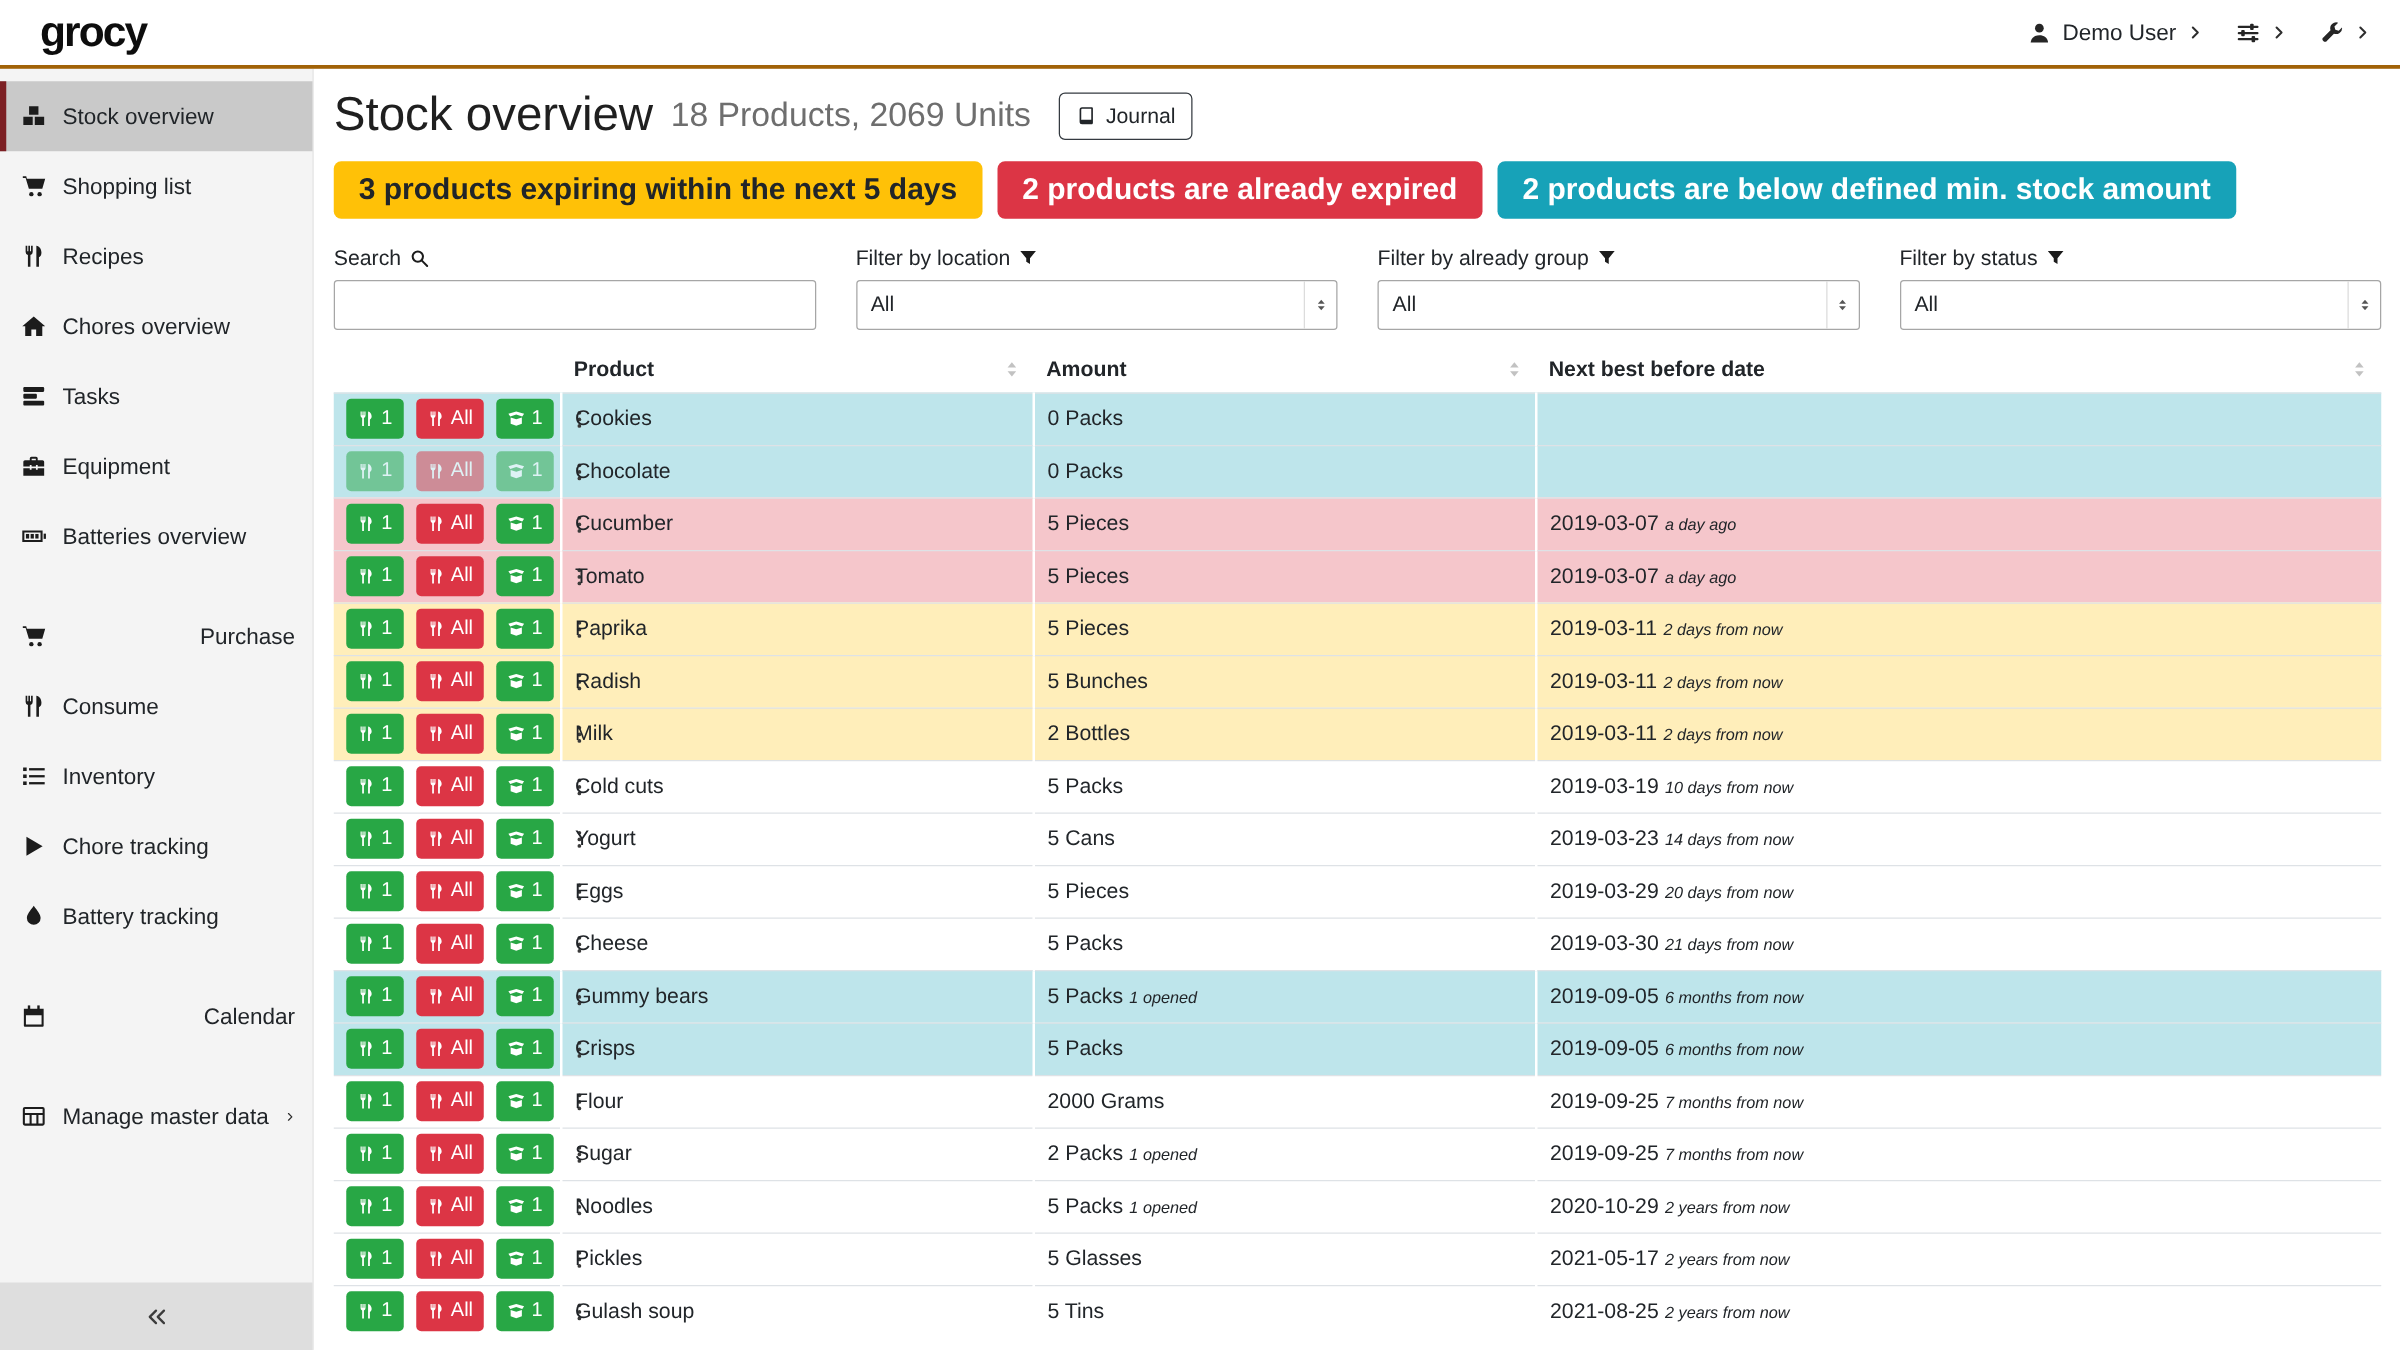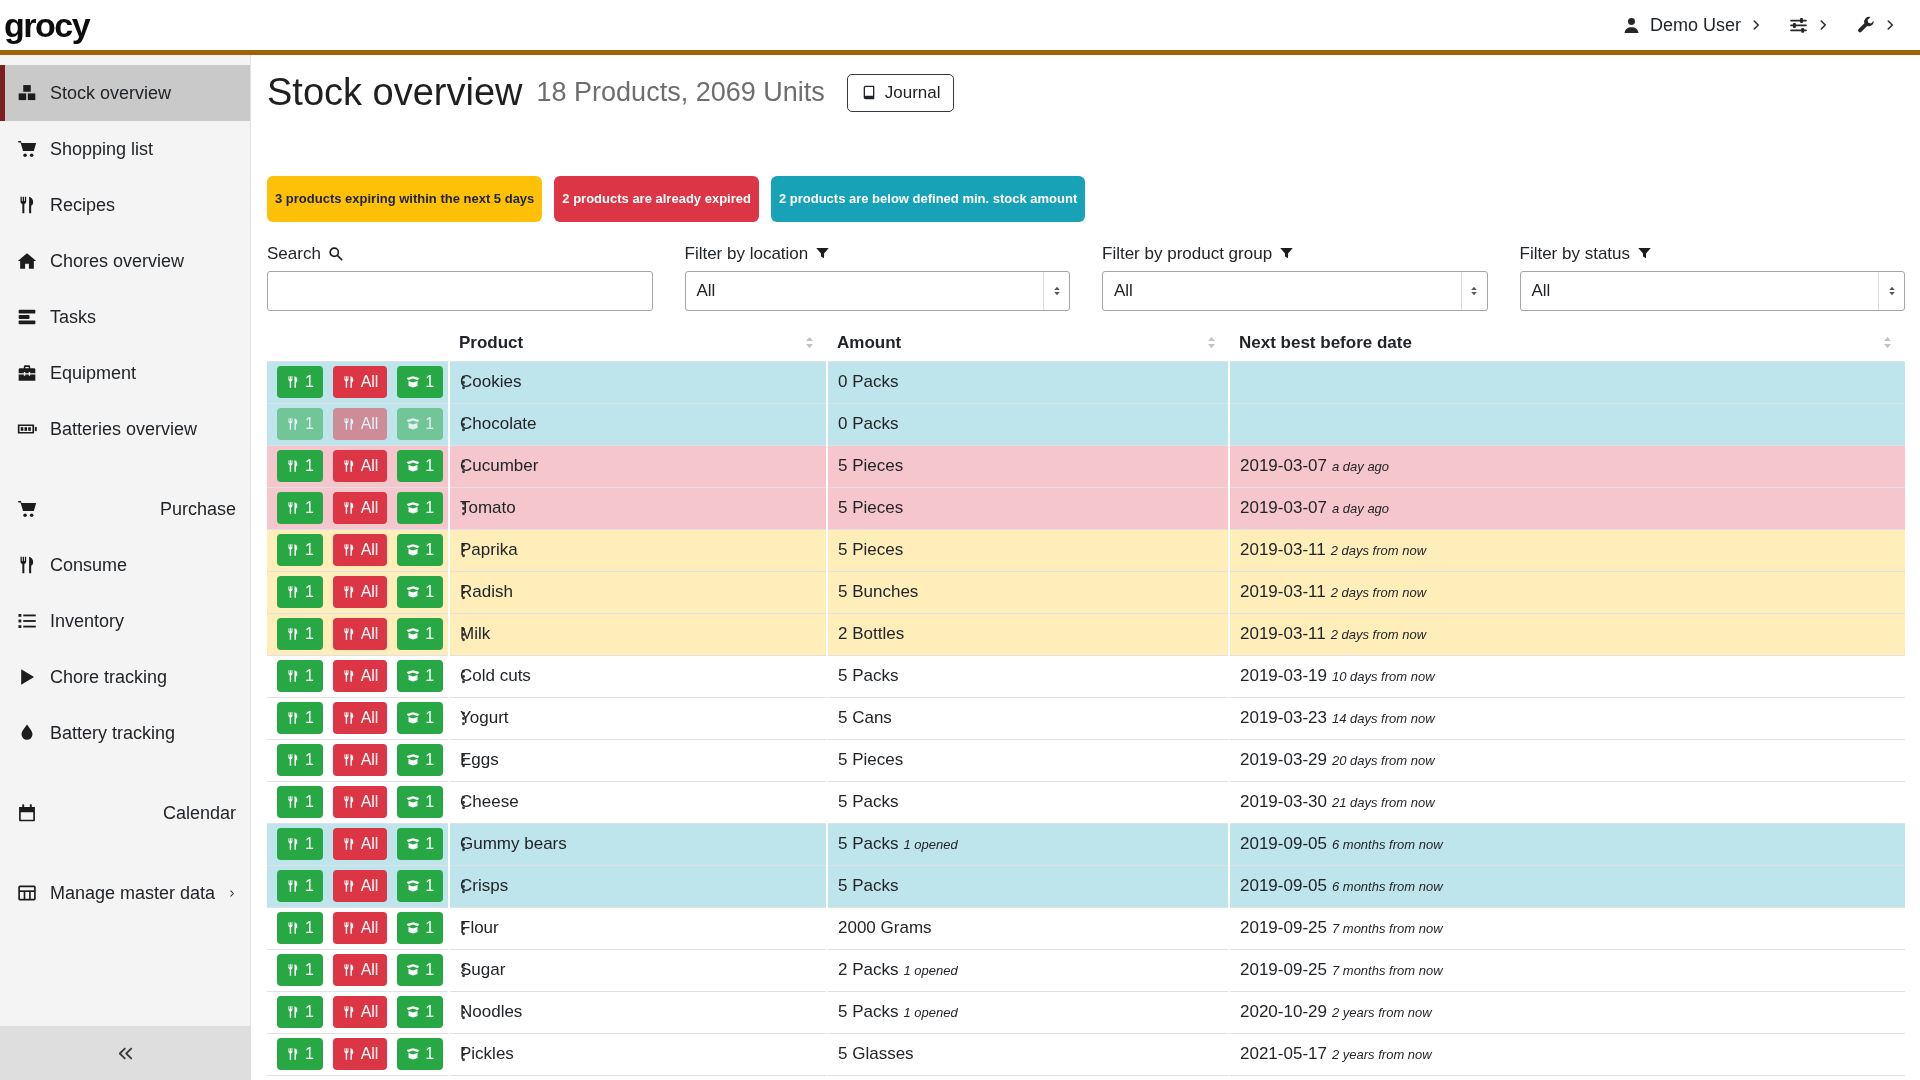--- a/index.html
+++ b/index.html
@@ -4,21 +4,21 @@
 <style>
   * { margin:0; padding:0; box-sizing:border-box; }
   html,body { width:1920px; height:1080px; overflow:hidden; }
   body { font-family:"Liberation Sans","DejaVu Sans",sans-serif; font-size:17px; color:#212529; background:#fff; }
   button { font-family:inherit; }
   svg { display:block; width:100%; height:100%; }
 
   
   .topbar { position:fixed; top:0; left:0; width:1920px; height:55px; background:#fff;
             display:flex; align-items:center; justify-content:space-between;
-            padding:0 24px 0 4px; border-bottom:5px solid #a16207; z-index:10; }
+            padding:0 24px 0 32px; border-bottom:3px solid #a16207; z-index:10; }
   .logo { font-size:34px; font-weight:bold; letter-spacing:-1.5px; color:#0d0d0d; cursor:pointer; }
   .topbar-right { display:flex; align-items:center; gap:27px; }
   .tb-group { display:flex; align-items:center; gap:9px; cursor:pointer; }
   .tb-icon { width:19px; height:19px; color:#262626; }
   .tb-chevron { width:12px; height:12px; color:#2e2e2e; }
   .tb-label { font-size:18px; }
 
   
   .sidebar { position:fixed; top:55px; left:0; width:251px; height:1025px;
              background:#f4f4f4; border-right:1px solid #e2e2e2; }
@@ -40,22 +40,22 @@
 
   .page-header { display:flex; align-items:center; gap:14px; }
   .page-title { font-size:38px; font-weight:500; color:#1f1f1f; line-height:1.15; }
   .page-subtitle { font-size:27px; color:#6e6e6e; font-weight:400; }
   .journal-btn { display:flex; align-items:center; gap:8px; margin-left:8px; padding:0 13px; height:38px;
                  background:#fff; border:1px solid #343a40; border-radius:5px; font-size:17px;
                  color:#212529; cursor:pointer; }
   .journal-btn .j-icon { width:16px; height:17px; color:#212529; }
 
   .alerts { display:flex; gap:12px; margin-top:14px; }
-  .alert { display:flex; align-items:center; height:46px; padding:0 8px; border-radius:6px;
-           font-size:13px; font-weight:600; cursor:pointer;margin-top:47px; }
+  .alert { display:flex; align-items:center; height:46px; padding:0 20px; border-radius:6px;
+           font-size:24px; font-weight:600; cursor:pointer; }
 
   .filters { display:grid; grid-template-columns:repeat(4,1fr); column-gap:32px; margin-top:22px; }
   .filter-label { display:flex; align-items:center; gap:7px; font-size:17px; margin-bottom:7px; }
   .f-icon { width:15px; height:15px; color:#1c1c1c; }
   .text-input { width:100%; height:40px; border:1px solid #a6a6a6; border-radius:3px; padding:0 10px;
                 font-size:17px; font-family:inherit; background:#fff; }
   .select { display:flex; align-items:center; height:40px; border:1px solid #a6a6a6; border-radius:3px;
             background:#fff; padding-left:11px; cursor:pointer; }
   .select-value { flex:1; font-size:17px; }
   .select-caret { width:26px; height:38px; display:flex; align-items:center; justify-content:center;
@@ -367,21 +367,21 @@
         <span class="select-caret">
             <svg viewBox="0 0 24 24" fill="currentColor">
               <path d="M6.5 10L12 3.6 17.5 10z"></path>
               <path d="M6.5 14L12 20.4 17.5 14z"></path>
             </svg>
           </span>
       </div>
     </div>
     <div class="filter-col">
       <div class="filter-label">
-        <span>Filter by product group</span>
+        <span>Filter by already group</span>
         <span class="f-icon">
             <svg viewBox="0 0 24 24" fill="currentColor">
               <path d="M2 3h20l-7.6 9v7.4l-4.8-2.8V12z"></path>
             </svg>
           </span>
       </div>
       <div class="select">
         <span class="select-value">All</span>
         <span class="select-caret">
             <svg viewBox="0 0 24 24" fill="currentColor">

